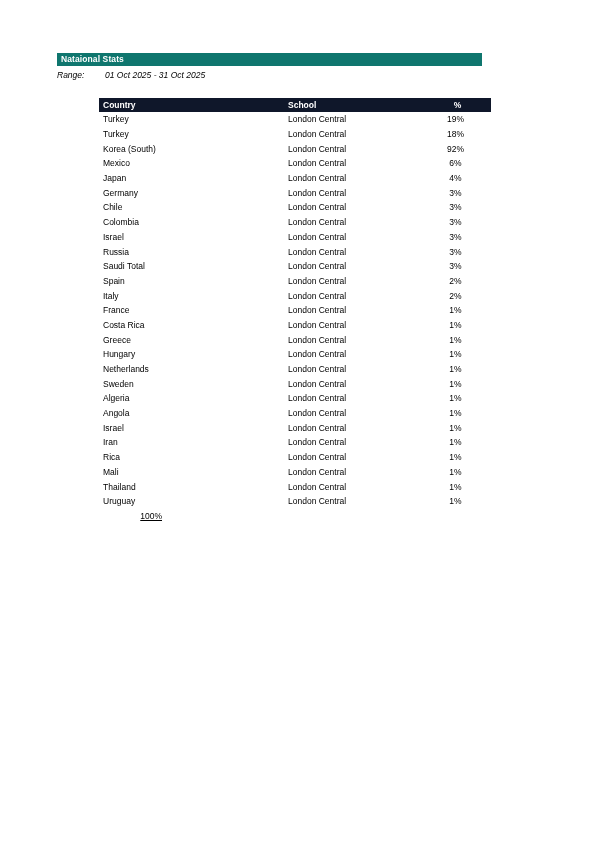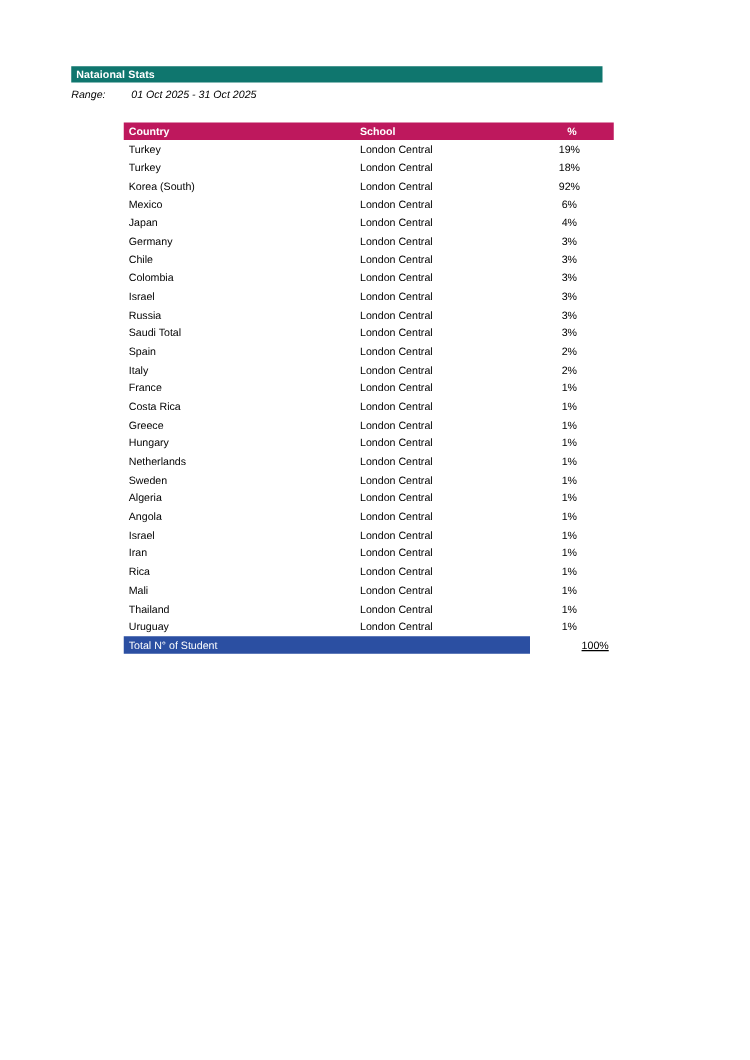--- a/index.html
+++ b/index.html
@@ -69,21 +69,21 @@
     top: 98px;
     width: 392px;
   }
   .row {
     display: flex;
     height: 14.7px;
     align-items: center;
     font-size: 8.5px;
   }
   .row.header {
-    background: #be185d;
+    background: #0f172a;
     color: #ffffff;
     font-weight: bold;
     height: 14px;
   }
   .col-country {
     width: 185px;
     padding-left: 4px;
     box-sizing: border-box;
     overflow: hidden;
     white-space: nowrap;
@@ -279,18 +279,17 @@
           <div class="col-school">London Central</div>
           <div class="col-pct">1%</div>
         </div>
         <div class="row">
           <div class="col-country">Uruguay</div>
           <div class="col-school">London Central</div>
           <div class="col-pct">1%</div>
         </div>
       </div>
     <div class="row total">
-      <div class="total-band">Total N° of Student</div>
       <div class="total-pct">100%</div>
     </div>
   </div>
 
 </div>
 
 </body></html>

